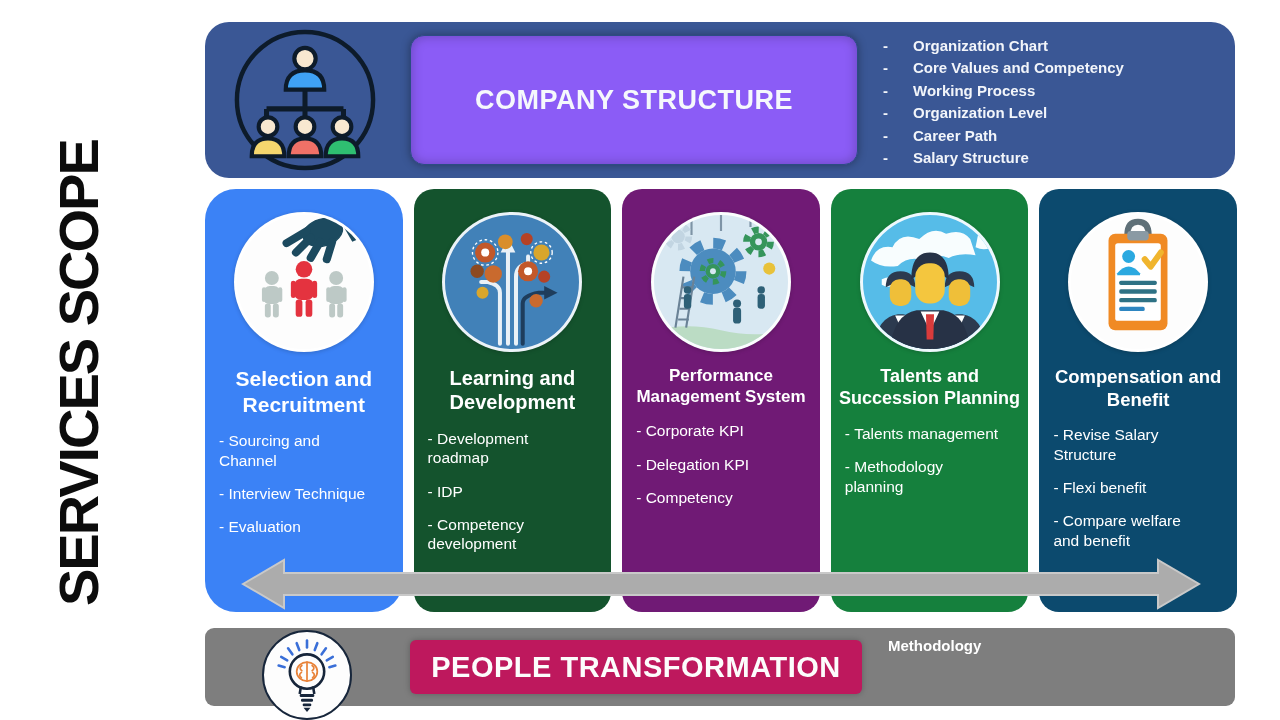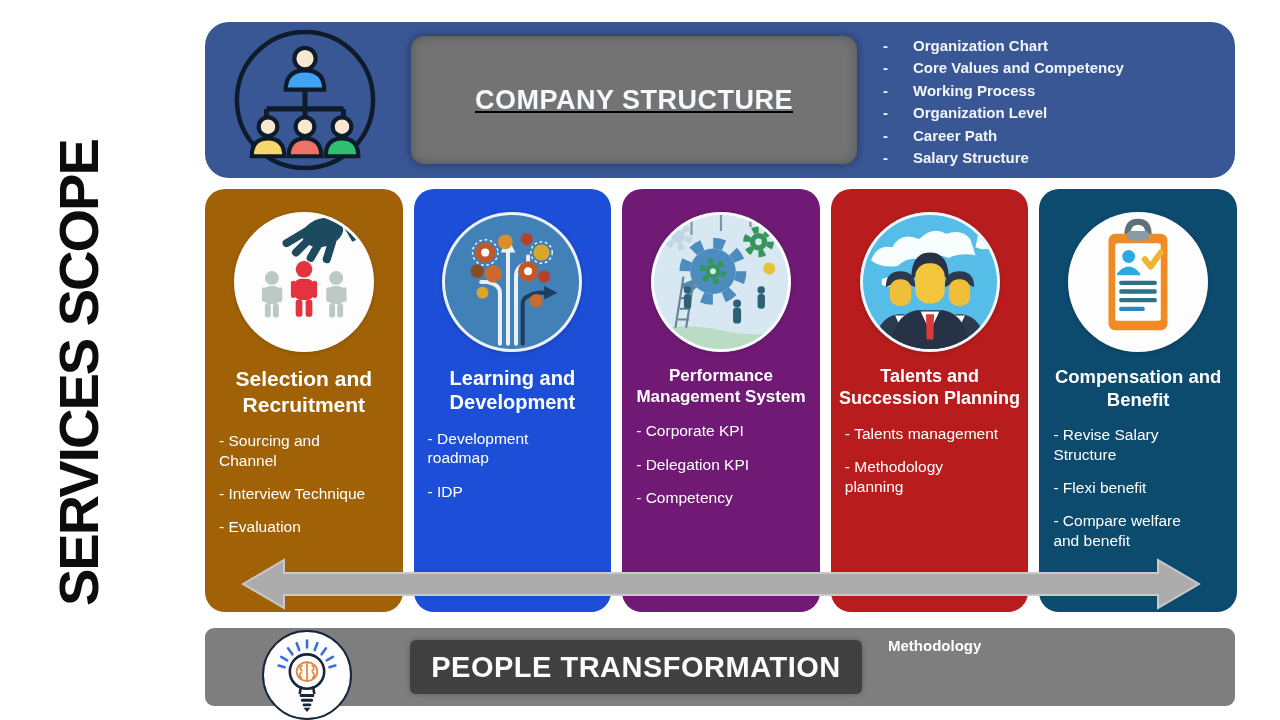--- a/index.html
+++ b/index.html
@@ -96,36 +96,36 @@
         <path d="M37 43 Q37 30 50 30 Q63 30 63 43 Z" fill="#3FA2F5" stroke="#0D1B2A" stroke-width="2.8"></path>
         <circle cx="50" cy="22" r="7.2" fill="#F8E8D0" stroke="#0D1B2A" stroke-width="2.8"></circle>
         <path d="M14 88 Q14 76 25 76 Q36 76 36 88 Z" fill="#F5D76E" stroke="#0D1B2A" stroke-width="2.8"></path>
         <circle cx="25" cy="68" r="6.3" fill="#F8E8D0" stroke="#0D1B2A" stroke-width="2.8"></circle>
         <path d="M39 88 Q39 76 50 76 Q61 76 61 88 Z" fill="#F07167" stroke="#0D1B2A" stroke-width="2.8"></path>
         <circle cx="50" cy="68" r="6.3" fill="#F8E8D0" stroke="#0D1B2A" stroke-width="2.8"></circle>
         <path d="M64 88 Q64 76 75 76 Q86 76 86 88 Z" fill="#2FBF71" stroke="#0D1B2A" stroke-width="2.8"></path>
         <circle cx="75" cy="68" r="6.3" fill="#F8E8D0" stroke="#0D1B2A" stroke-width="2.8"></circle>
       </svg>
     </div>
-    <div class="cs-box" style="background: #737373; text-decoration: underline;">
+    <div class="cs-box" style="background: #8b5cf6;">
       <span class="label">COMPANY STRUCTURE</span>
     </div>
     <div class="banner-list">
       <div class="li">Organization Chart</div>
       <div class="li">Core Values and Competency</div>
       <div class="li">Working Process</div>
       <div class="li">Organization Level</div>
       <div class="li">Career Path</div>
       <div class="li">Salary Structure</div>
     </div>
   </div>
 
   <div class="columns">
 
-    <div class="column col-0" style="background: #a16207;">
+    <div class="column col-0" style="background: #3b82f6; border-radius: 31px;">
       <div class="circle-icon bg-white">
         <svg viewBox="0 0 100 100">
           <g fill="#BDC9C6">
             <circle cx="26" cy="47" r="5.2"></circle>
             <rect x="18.6" y="54" width="3.2" height="11" rx="1.6"></rect>
               <rect x="30.6" y="54" width="3.2" height="11" rx="1.6"></rect>
             <rect x="19.5" y="53" width="13" height="13.5" rx="5"></rect>
             <rect x="20.8" y="66" width="4.4" height="10.5" rx="2"></rect>
               <rect x="26.8" y="66" width="4.4" height="10.5" rx="2"></rect>
             <circle cx="74" cy="47" r="5.2"></circle>
@@ -154,21 +154,21 @@
         </svg>
       </div>
       <div class="col-title">Selection and Recruitment</div>
       <div class="col-items">
         <div class="col-item">Sourcing and Channel</div>
         <div class="col-item">Interview Technique</div>
         <div class="col-item">Evaluation</div>
       </div>
     </div>
 
-    <div class="column col-1" style="background: #1d4ed8;">
+    <div class="column col-1" style="background: #14532d;">
       <div class="circle-icon bg-blue">
         <svg viewBox="0 0 100 100">
           <g stroke="#E9F1F7" stroke-width="3" fill="none" stroke-linecap="round">
             <path d="M47 96 V28"></path>
             <path d="M53 96 V46 Q53 38 62 36 V31"></path>
             <path d="M41 96 V58 Q41 52 32 50 L27 50"></path>
           </g>
           <polygon points="47,17 41.5,28 52.5,28" fill="#E9F1F7"></polygon>
           <path d="M58 96 V66 Q58 60 70 58 L75 58" stroke="#1E3D5C" stroke-width="3" fill="none" stroke-linecap="round"></path>
           <polygon points="84,58 74,53 74,63" fill="#1E3D5C"></polygon>
@@ -185,20 +185,21 @@
           <circle cx="74" cy="46" r="4.5" fill="#B54226"></circle>
           <circle cx="28" cy="58" r="4.5" fill="#D9A62C"></circle>
           <circle cx="68" cy="64" r="5" fill="#C96A2E"></circle>
           <circle cx="30" cy="28" r="3" fill="#FFF"></circle>
         </svg>
       </div>
       <div class="col-title">Learning and Development</div>
       <div class="col-items">
         <div class="col-item">Development roadmap</div>
         <div class="col-item">IDP</div>
+        <div class="col-item">Competency development</div>
       </div>
     </div>
 
     <div class="column col-2" style="background: #701a75;">
       <div class="circle-icon bg-sky">
         <svg viewBox="0 0 100 100">
           <path d="M0 86 Q25 80 50 86 T100 86 V100 H0 Z" fill="#BBDCC4"></path>
           <g stroke="#7E94A6" stroke-width="1.6">
               <path d="M50 0 V12"></path>
               <path d="M72 0 V9"></path>
@@ -234,21 +235,21 @@
         </svg>
       </div>
       <div class="col-title">Performance Management System</div>
       <div class="col-items">
         <div class="col-item">Corporate KPI</div>
         <div class="col-item">Delegation KPI</div>
         <div class="col-item">Competency</div>
       </div>
     </div>
 
-    <div class="column col-3" style="background: #b91c1c;">
+    <div class="column col-3" style="background: #15803d;">
       <div class="circle-icon bg-cyan">
         <svg viewBox="0 0 100 100">
           <g fill="#FFFFFF" opacity="0.96">
             <path d="M6 34 Q10 22 22 24 Q28 12 42 18 Q52 8 62 14 Q74 10 80 18 L84 30 Q72 28 64 32 Q54 28 46 34 Q34 30 26 38 Q14 40 6 34 Z"></path>
             <path d="M86 14 Q96 12 98 22 Q92 28 84 24 Z"></path>
             <path d="M14 48 Q22 44 26 50 Q20 56 14 52 Z"></path>
           </g>
           <g>
             <path d="M17 54 Q17 42 28 42 Q39 42 39 54 Q28 48 17 54 Z" fill="#2C3A4F"></path>
             <rect x="20" y="48" width="16" height="20" rx="7" fill="#EFBF39"></rect>
@@ -329,21 +330,21 @@
             <path d="M41 21 L38 13"></path>
           <path d="M67 26 L72 19"></path>
             <path d="M33 26 L28 19"></path>
           <path d="M73 33 L80 29"></path>
             <path d="M27 33 L20 29"></path>
           <path d="M76 41 L83 39"></path>
             <path d="M24 41 L17 39"></path>
         </g>
       </svg>
     </div>
-    <div class="pt-box" style="background: #404040;">
+    <div class="pt-box" style="background: #be185d;">
       <span class="label">PEOPLE TRANSFORMATION</span>
     </div>
     <div class="methodology">
       <div class="m-label">Methodology</div>
     </div>
   </div>
 
 </div>
 
 </body></html>

